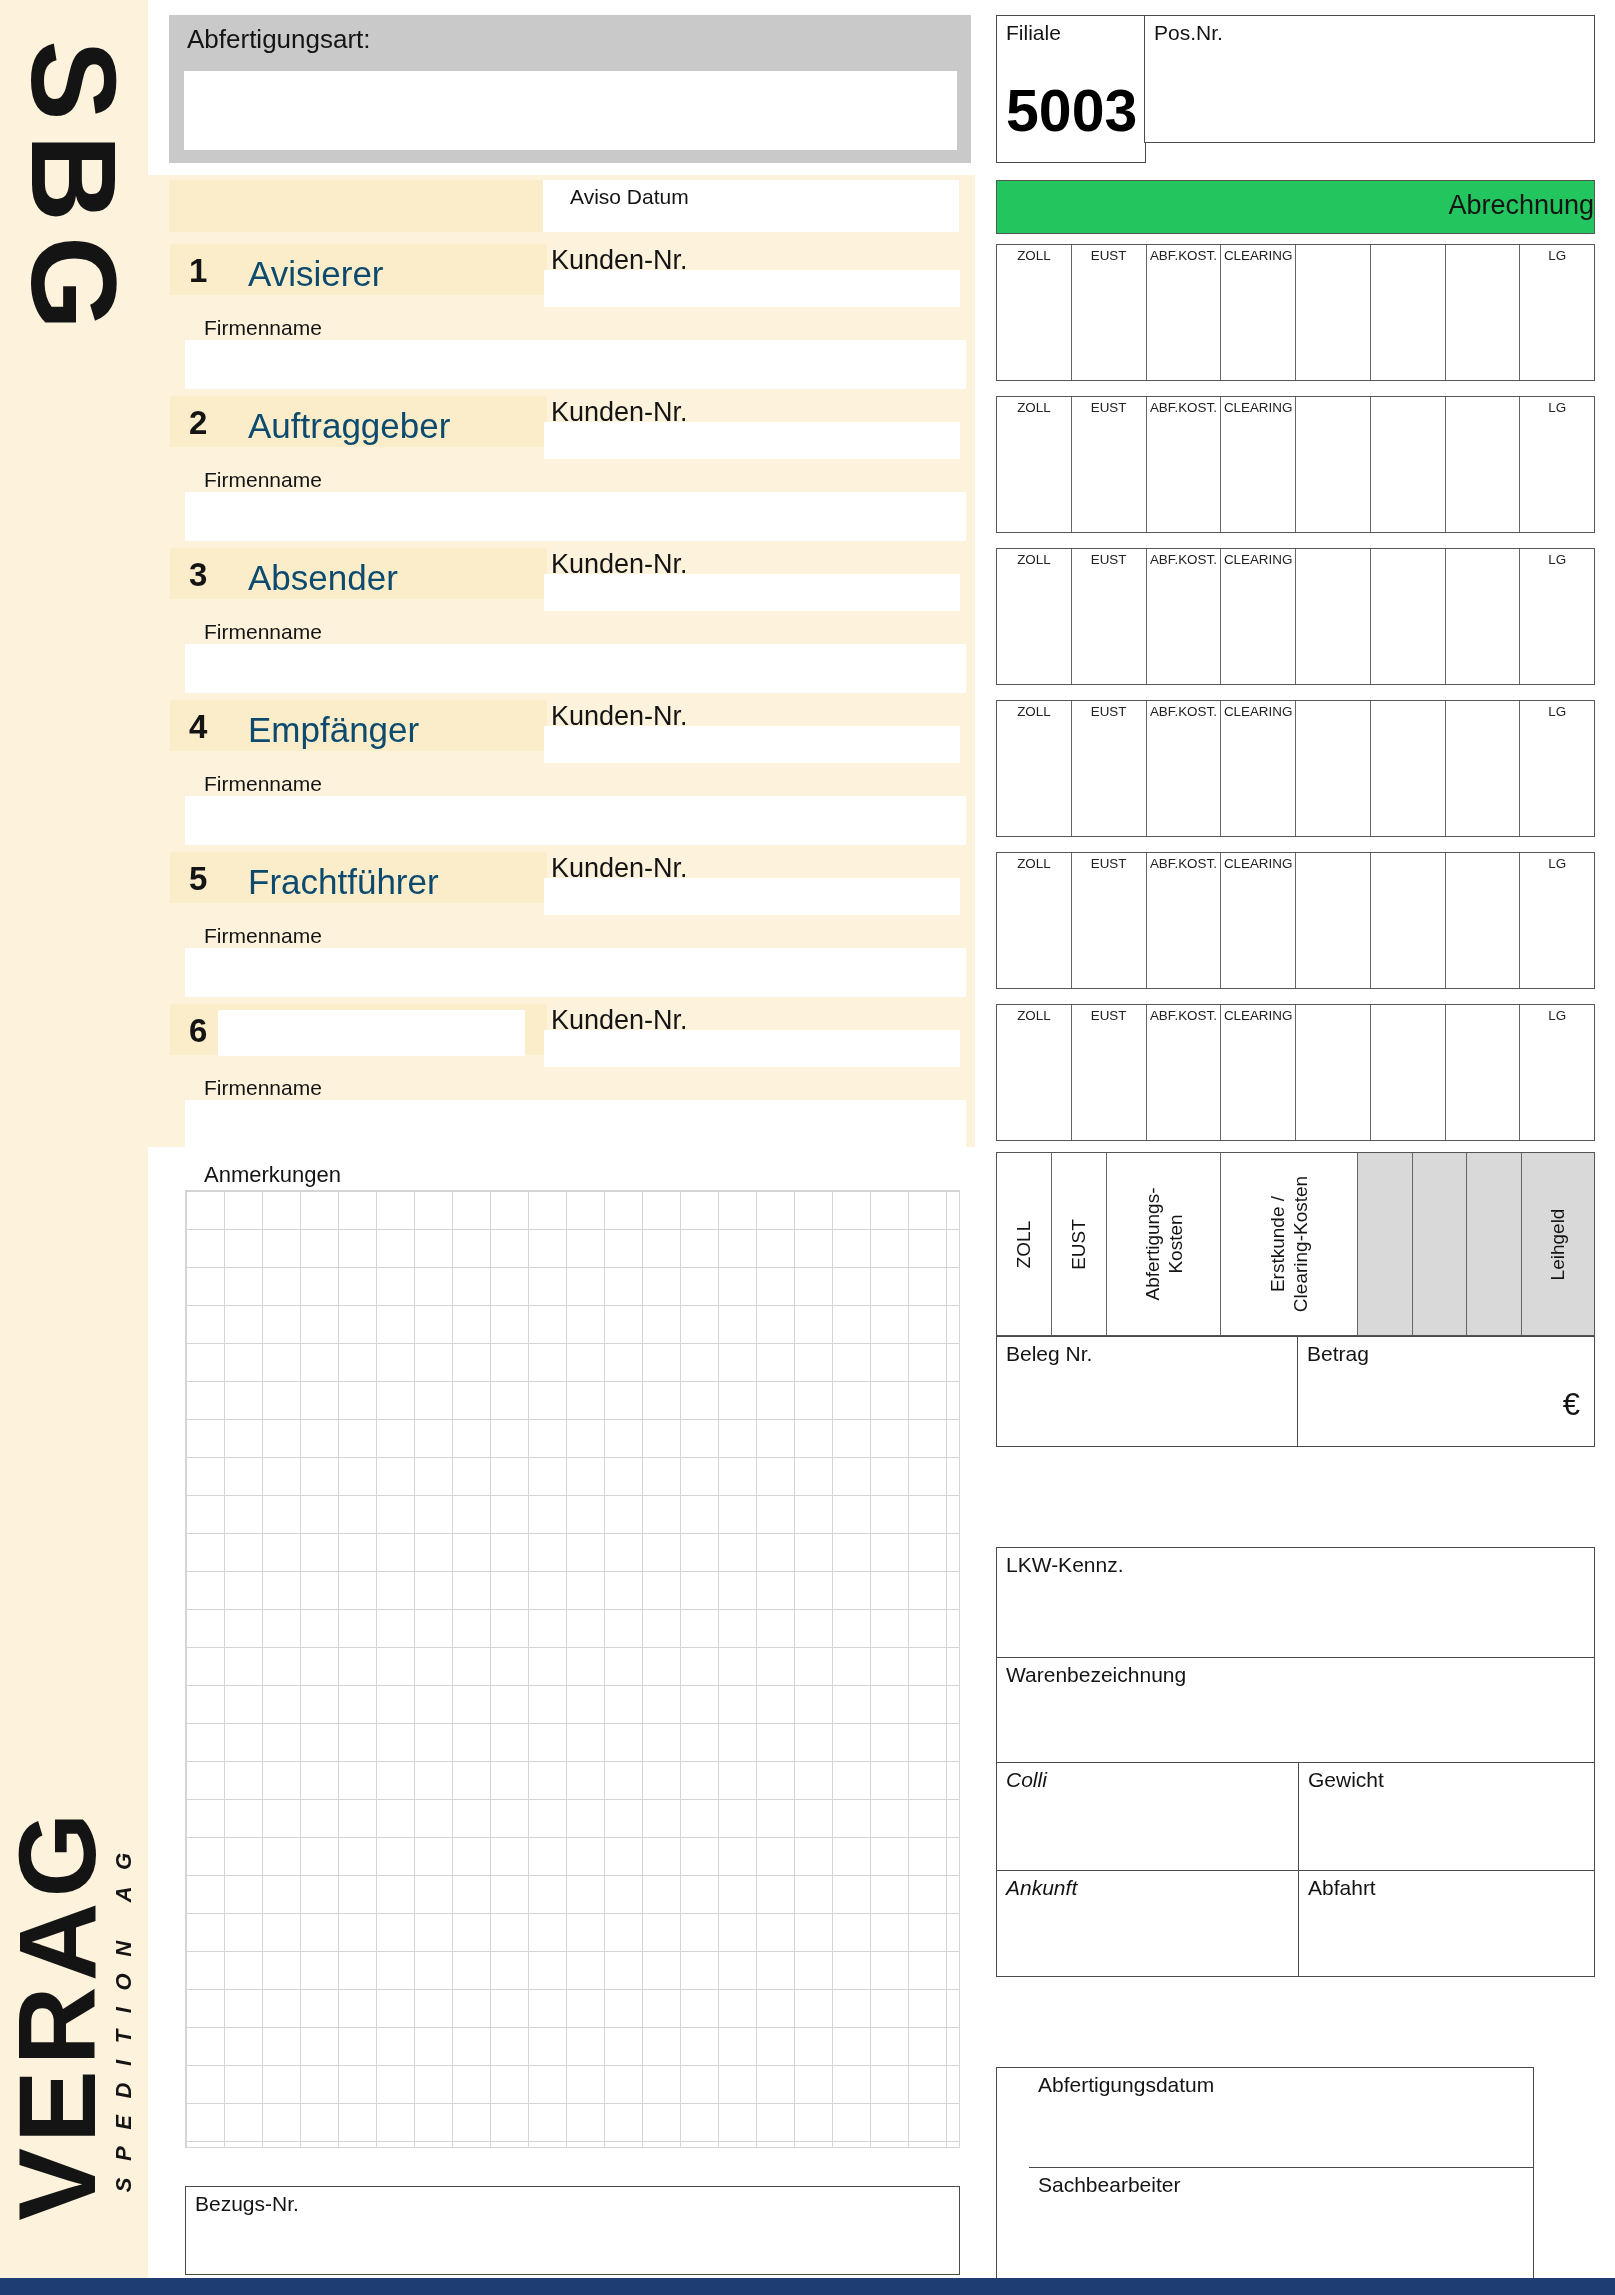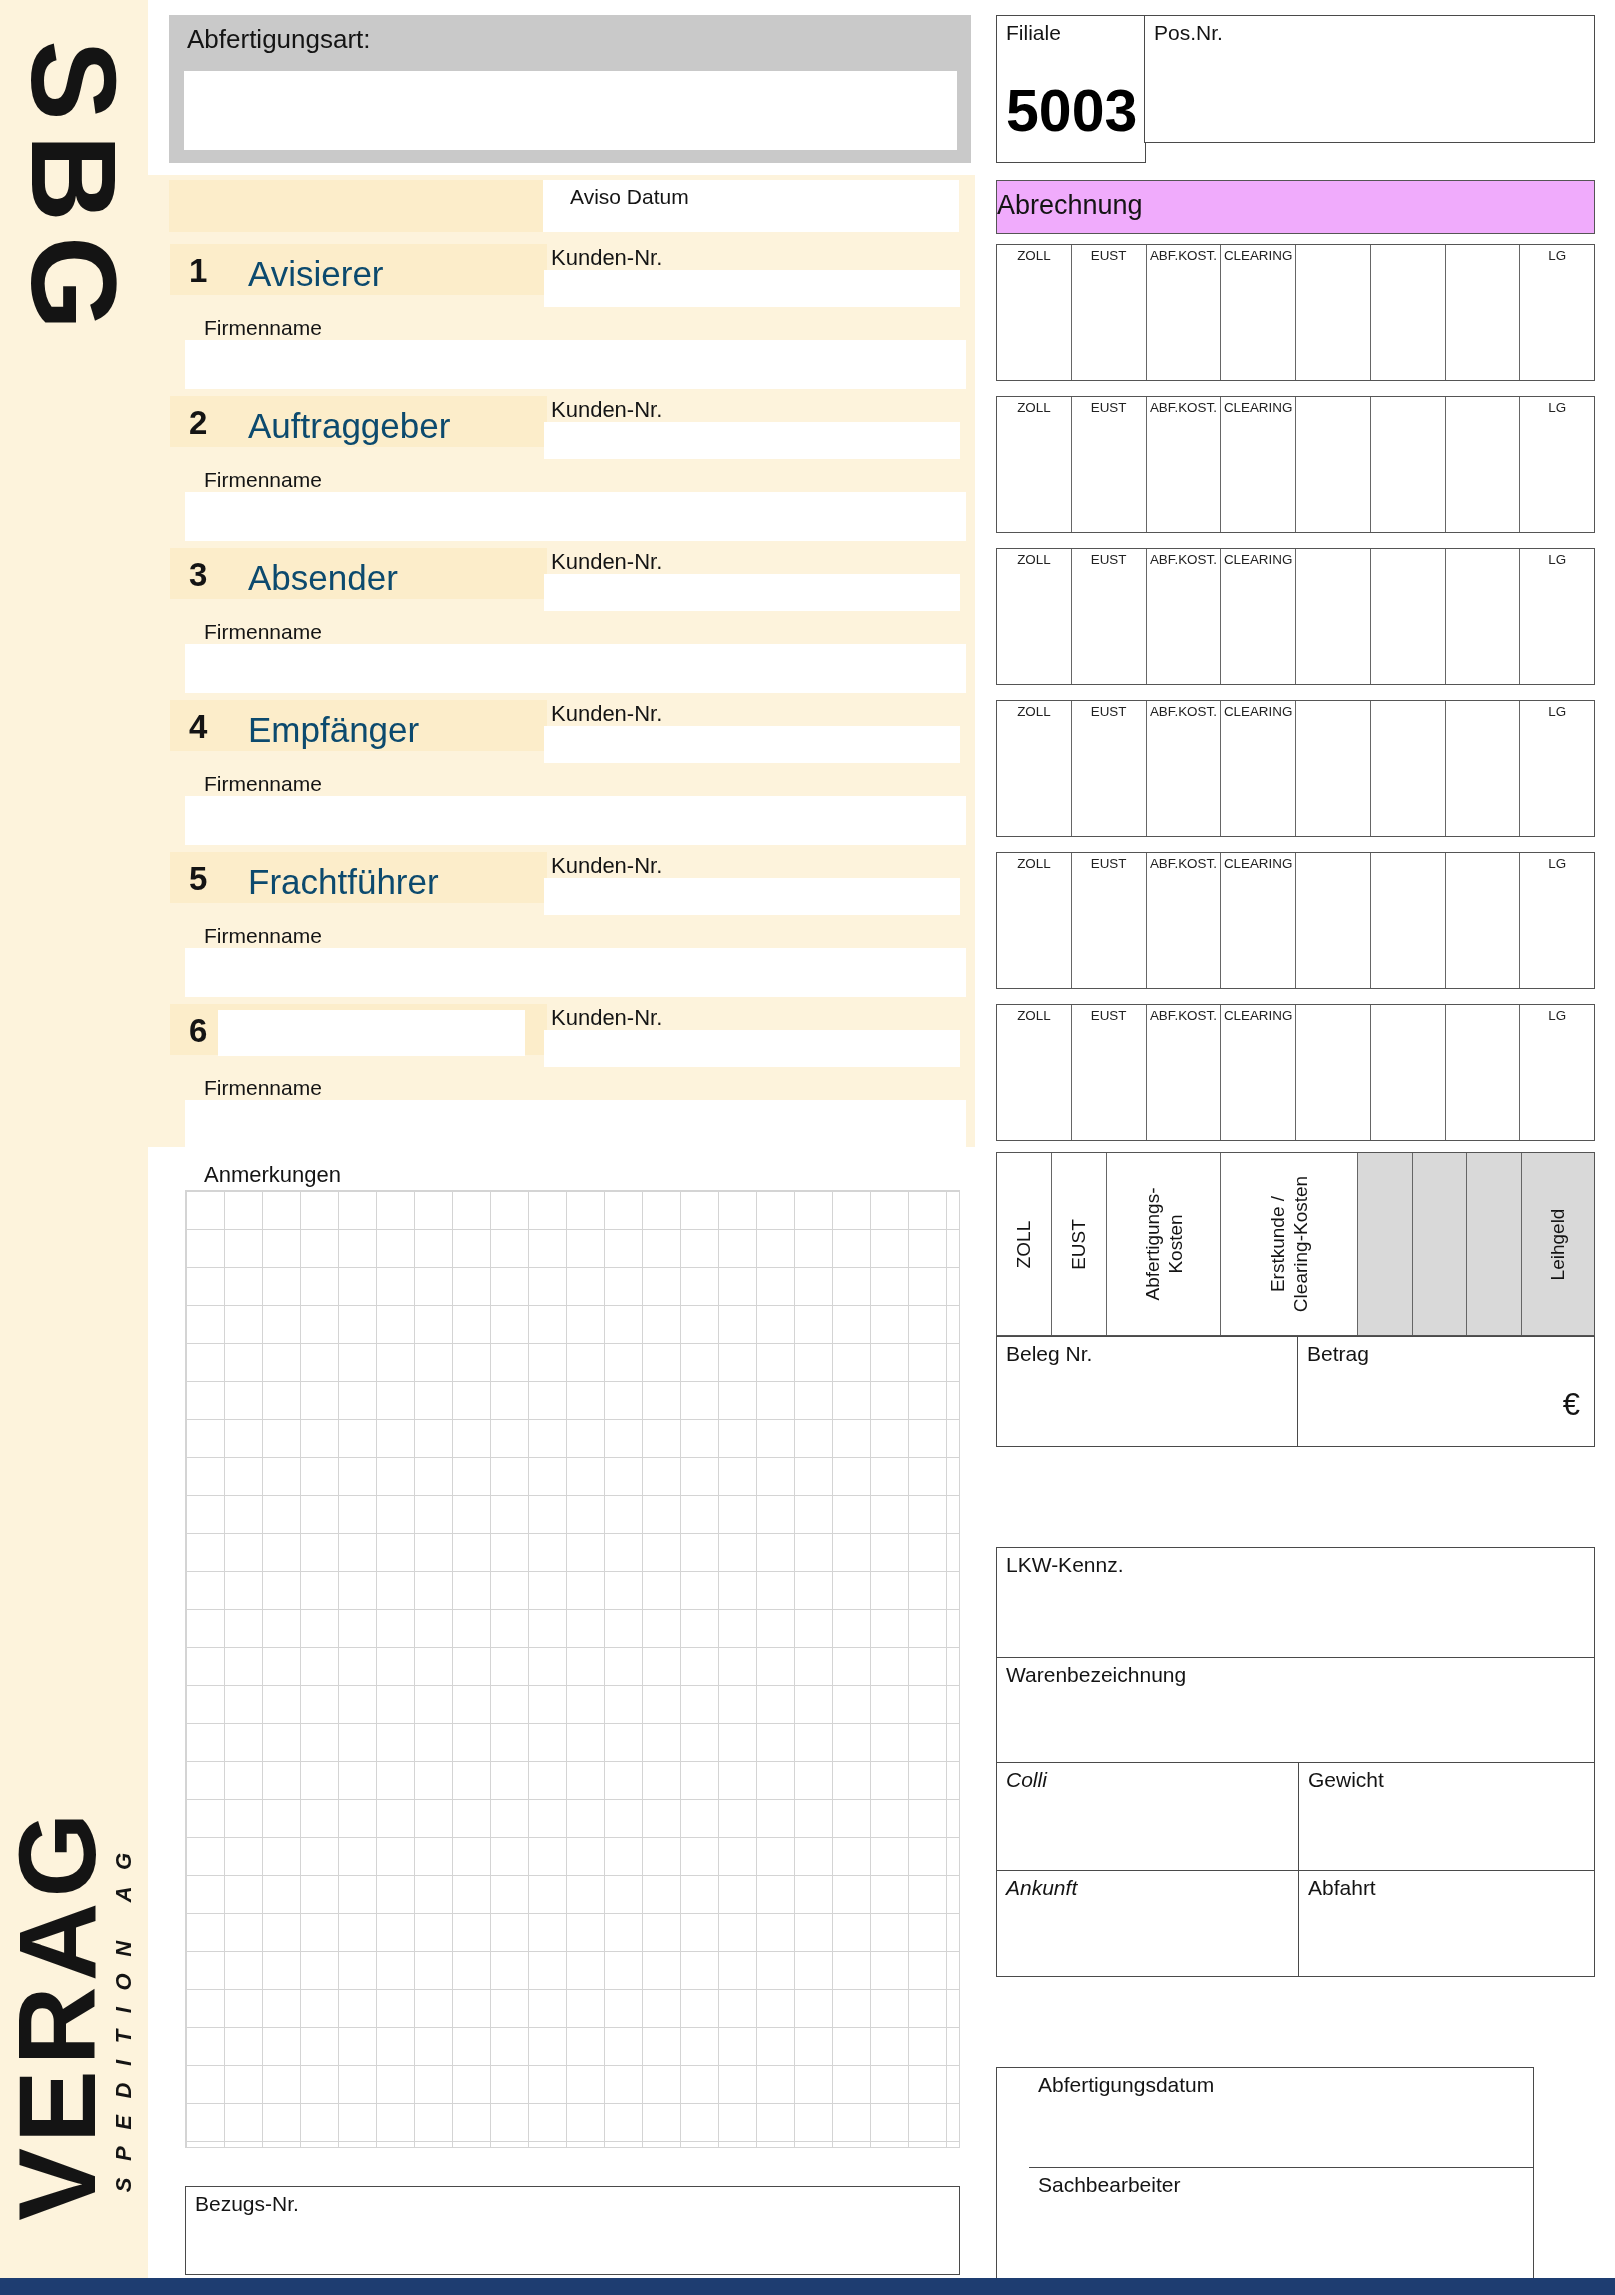--- a/index.html
+++ b/index.html
@@ -27,26 +27,26 @@
   
   .panel{position:absolute;left:148px;top:175px;width:827px;height:972px;background:#fdf3dc;}
   .aviso-strip{position:absolute;left:169px;top:180px;width:377px;height:52px;background:#fcedca;}
   .aviso-input{position:absolute;left:543px;top:180px;width:416px;height:52px;background:#ffffff;}
   .aviso-label{position:absolute;left:27px;top:5.1px;font-size:21px;color:#141414;}
   .section{position:absolute;left:148px;width:827px;height:152px;}
   .sec-strip{position:absolute;left:22px;top:0;width:377px;height:51px;background:#fcedca;}
   .sec-num{position:absolute;left:41px;top:7.7px;font-size:33px;font-weight:bold;color:#141414;}
   .sec-title{position:absolute;left:100px;top:10.2px;font-size:35px;color:#0c4a6e;}
   .sec6-extra{position:absolute;left:70px;top:6.4px;width:307px;height:46px;background:#ffffff;}
-  .kunden-label{position:absolute;left:403px;top:1.3px;font-size:22px;color:#141414;}
+  .kunden-label{position:absolute;left:403px;top:1.3px;font-size:27px;color:#141414;}
   .kunden-input{position:absolute;left:396px;top:25.6px;width:416px;height:37px;background:#ffffff;}
   .firma-label{position:absolute;left:56px;top:72px;font-size:21px;color:#141414;}
   .firma-input{position:absolute;left:37px;top:96px;width:781px;height:49px;background:#ffffff;}
   
-  .abrech-header{position:absolute;left:996px;top:180px;width:599px;height:54px;background:#f0abfc;border:1.9px solid #555;box-sizing:border-box;text-align:left;font-size:27px;line-height:49px;color:#141414;}
+  .abrech-header{position:absolute;left:996px;top:180px;width:599px;height:54px;background:#22c55e;border:1.9px solid #555;box-sizing:border-box;text-align:right;font-size:27px;line-height:49px;color:#141414;}
   .group{position:absolute;left:996px;width:599px;height:137px;border:1.9px solid #555;box-sizing:border-box;display:flex;background:#fff;}
   .gcell{flex:1;border-left:1.3px solid #666;position:relative;}
   .gcell:first-child{border-left:none;}
   .glabel{display:block;text-align:center;margin-top:3.2px;font-size:13.4px;color:#222;white-space:nowrap;overflow:hidden;}
   
   .abrech-footer{position:absolute;left:996px;top:1152px;width:599px;height:184px;border:1.9px solid #555;box-sizing:border-box;display:flex;background:#fff;}
   .fcell{flex:1;border-left:1.3px solid #666;display:flex;align-items:center;justify-content:center;}
   .fcell:first-child{border-left:none;}
   .fcell.gray{background:#d9d9d9;}
   .rot{transform:rotate(-90deg);text-align:center;font-size:19px;line-height:23px;color:#141414;white-space:nowrap;}

